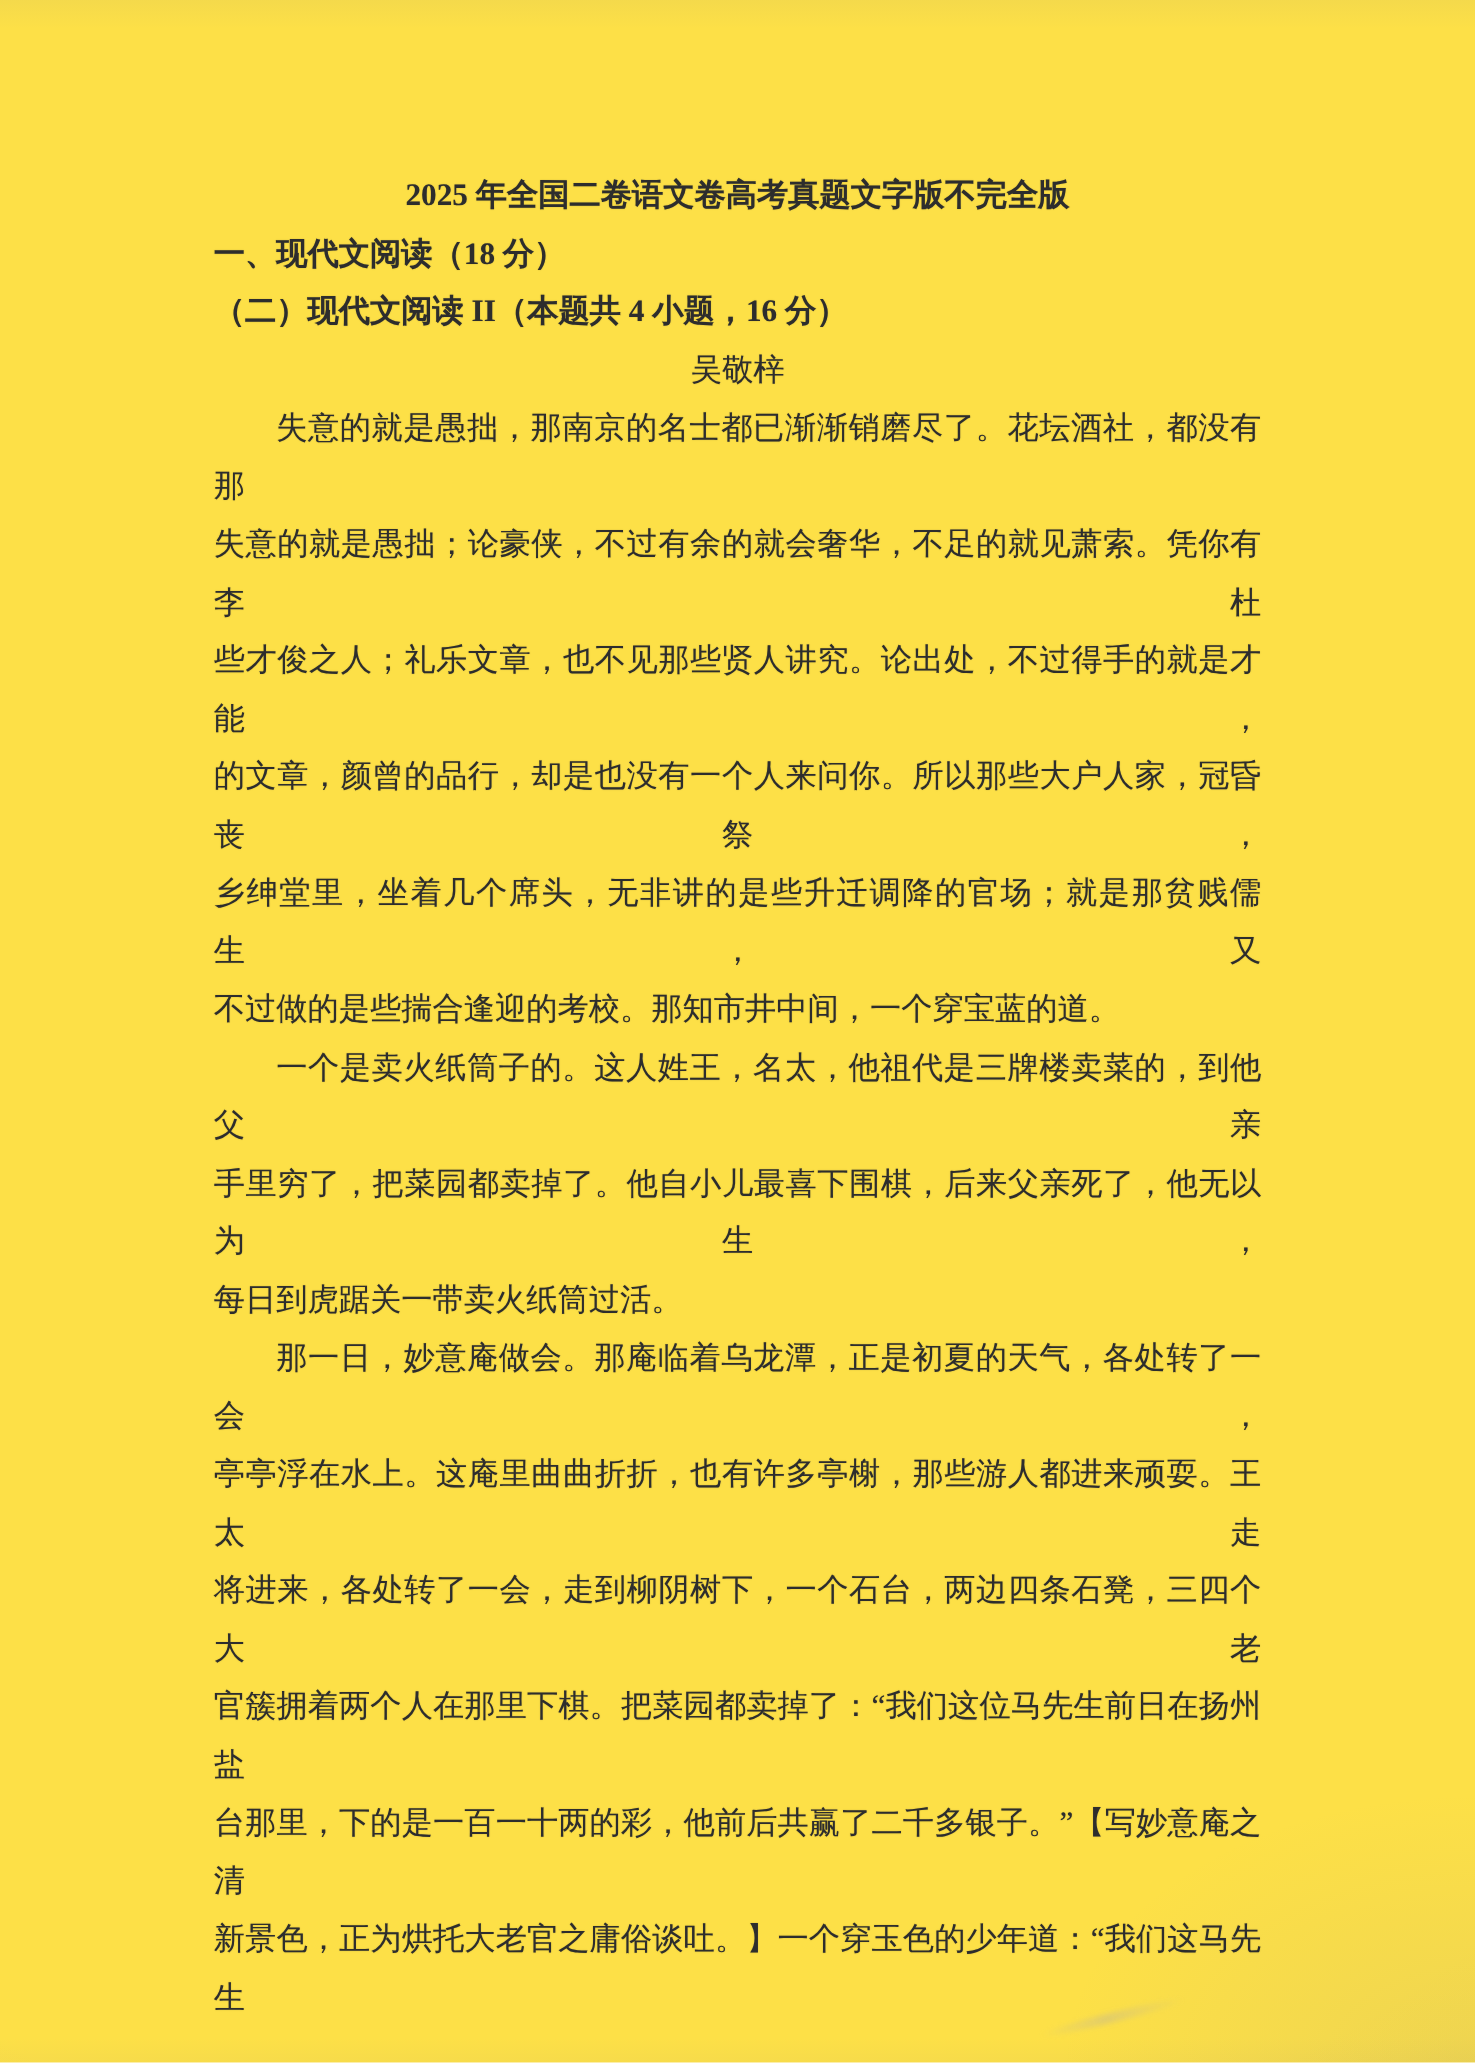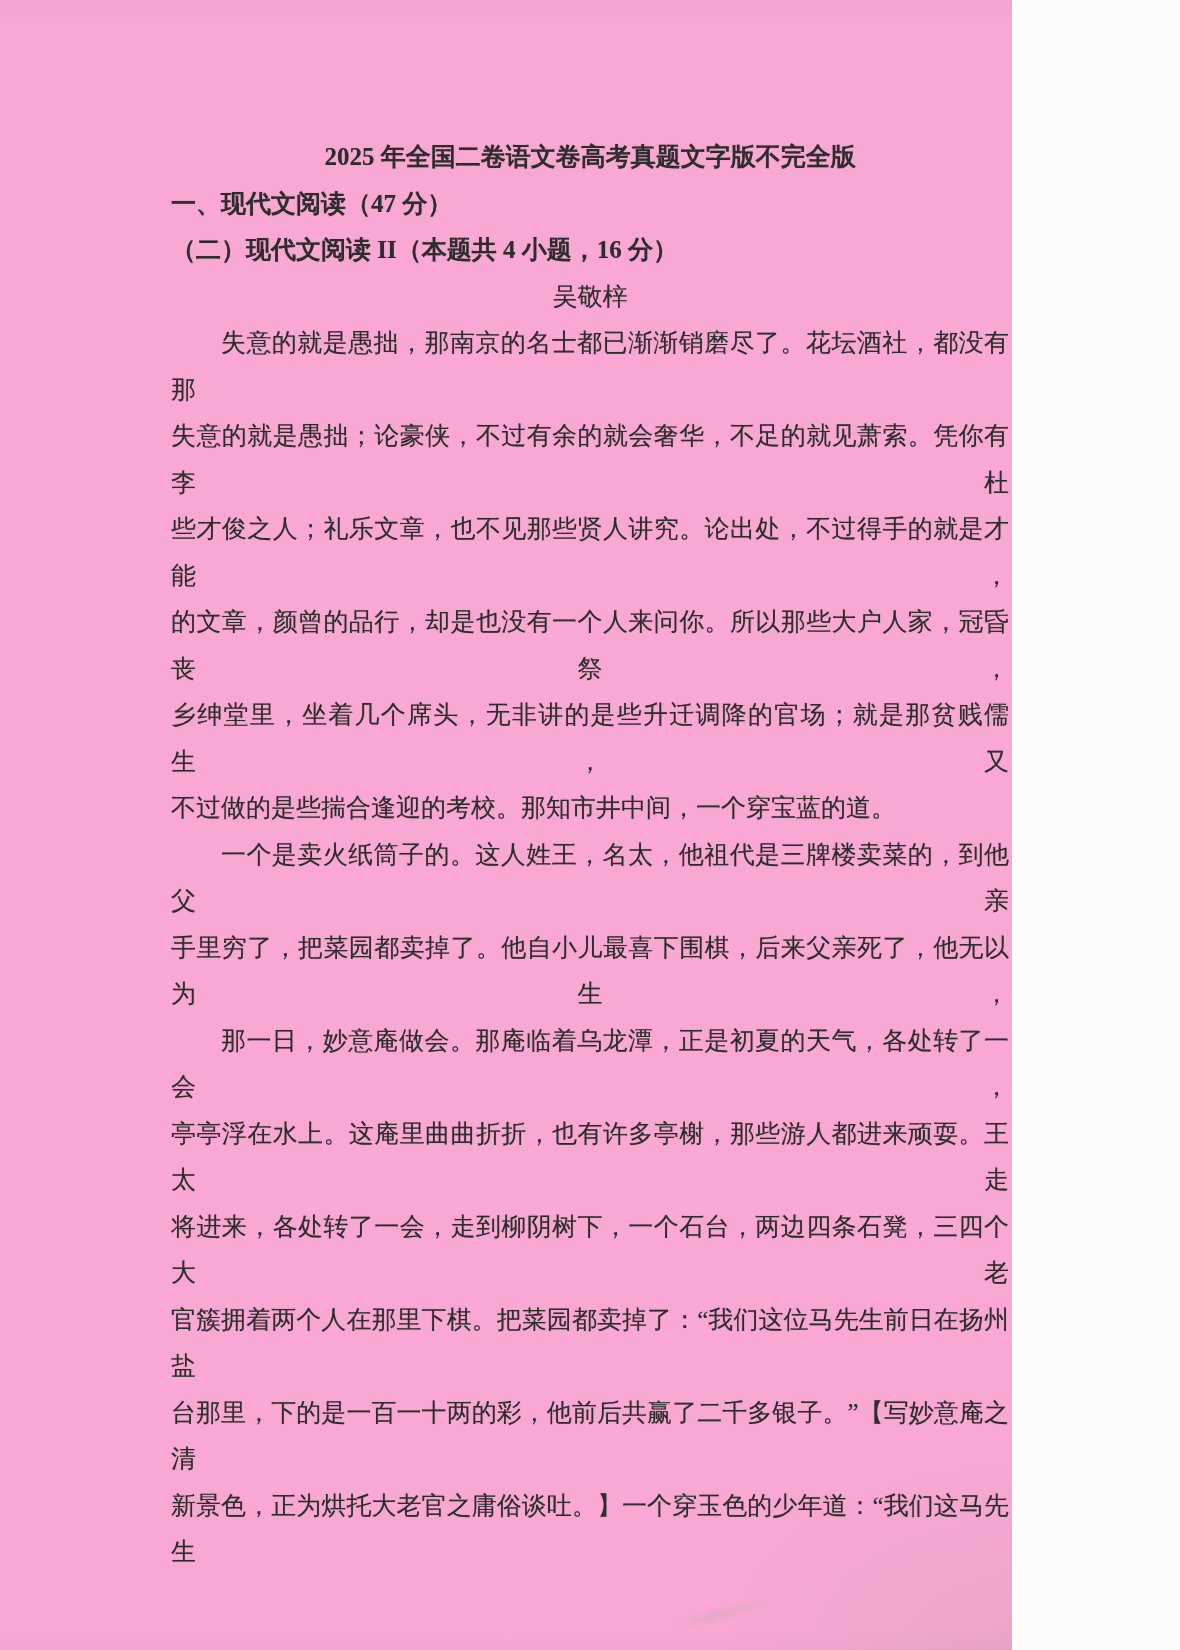--- a/index.html
+++ b/index.html
@@ -6,23 +6,23 @@
     margin: 0;
     padding: 0;
     width: 1180px;
     height: 1650px;
     overflow: hidden;
     background: #fbfbfa;
     font-family: "Liberation Serif", "DejaVu Serif", serif;
   }
   .page {
     position: relative;
-    width: 1012px;
+    width: 1180px;
     height: 1650px;
-    background: #f9a8d4;
+    background: #fde047;
     color: #2d2d2d;
   }
   
   .shade {
     position: absolute;
     inset: 0;
     pointer-events: none;
     background:
       linear-gradient(180deg, rgba(130,130,130,0.07) 0%, rgba(255,255,255,0) 1.4%),
       linear-gradient(0deg, rgba(130,130,130,0.05) 0%, rgba(255,255,255,0) 1.2%),
@@ -81,36 +81,37 @@
 <body>
 
 <div class="page">
   <div class="shade"></div>
   <div class="corner-shadow"></div>
   <div class="fold-mark"></div>
 
   <div class="content">
     <h1 class="line center bold">2025 年全国二卷语文卷高考真题文字版不完全版</h1>
 
-    <h2 class="line bold">一、现代文阅读（47 分）</h2>
+    <h2 class="line bold">一、现代文阅读（18 分）</h2>
 
     <h3 class="line bold">（二）现代文阅读 II（本题共 4 小题，16 分）</h3>
 
 
     <div class="line center">吴敬梓</div>
 
     <div id="passage-body">
         <div class="line just indent">失意的就是愚拙，那南京的名士都已渐渐销磨尽了。花坛酒社，都没有那</div>
         <div class="line just">失意的就是愚拙；论豪侠，不过有余的就会奢华，不足的就见萧索。凭你有李杜</div>
         <div class="line just">些才俊之人；礼乐文章，也不见那些贤人讲究。论出处，不过得手的就是才能，</div>
         <div class="line just">的文章，颜曾的品行，却是也没有一个人来问你。所以那些大户人家，冠昏丧祭，</div>
         <div class="line just">乡绅堂里，坐着几个席头，无非讲的是些升迁调降的官场；就是那贫贱儒生，又</div>
         <div class="line just last">不过做的是些揣合逢迎的考校。那知市井中间，一个穿宝蓝的道。</div>
         <div class="line just indent">一个是卖火纸筒子的。这人姓王，名太，他祖代是三牌楼卖菜的，到他父亲</div>
         <div class="line just">手里穷了，把菜园都卖掉了。他自小儿最喜下围棋，后来父亲死了，他无以为生，</div>
+        <div class="line just last">每日到虎踞关一带卖火纸筒过活。</div>
         <div class="line just indent">那一日，妙意庵做会。那庵临着乌龙潭，正是初夏的天气，各处转了一会，</div>
         <div class="line just">亭亭浮在水上。这庵里曲曲折折，也有许多亭榭，那些游人都进来顽耍。王太走</div>
         <div class="line just">将进来，各处转了一会，走到柳阴树下，一个石台，两边四条石凳，三四个大老</div>
         <div class="line just">官簇拥着两个人在那里下棋。把菜园都卖掉了：“我们这位马先生前日在扬州盐</div>
         <div class="line just">台那里，下的是一百一十两的彩，他前后共赢了二千多银子。”【写妙意庵之清</div>
         <div class="line just">新景色，正为烘托大老官之庸俗谈吐。】一个穿玉色的少年道：“我们这马先生</div>
       </div>
   </div>
 </div>
 

